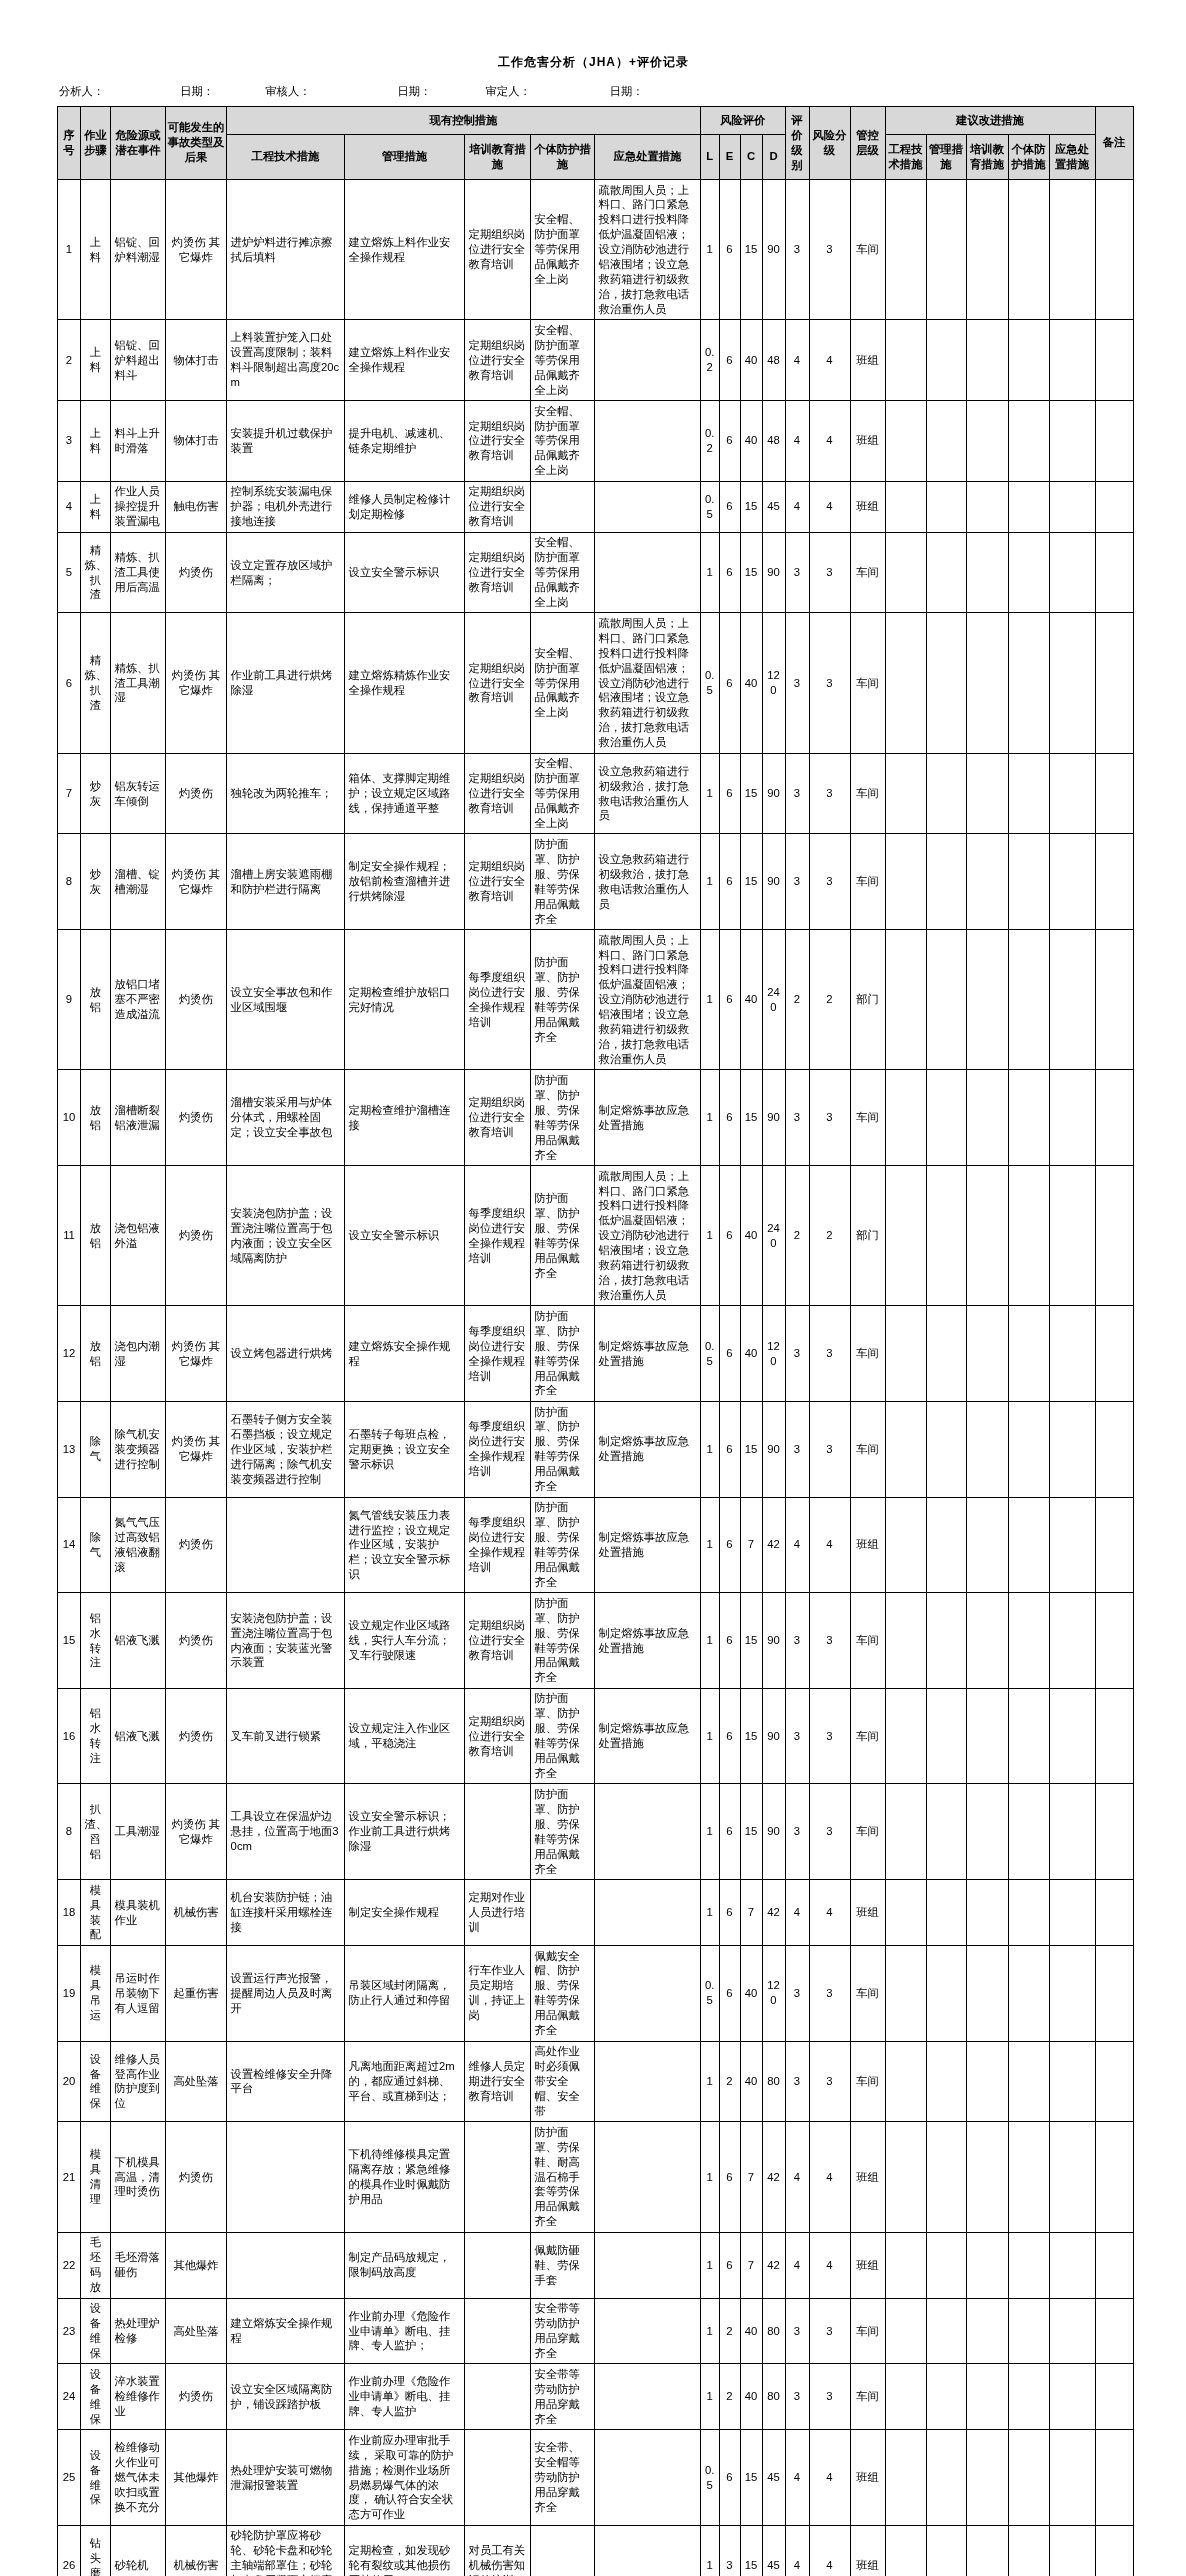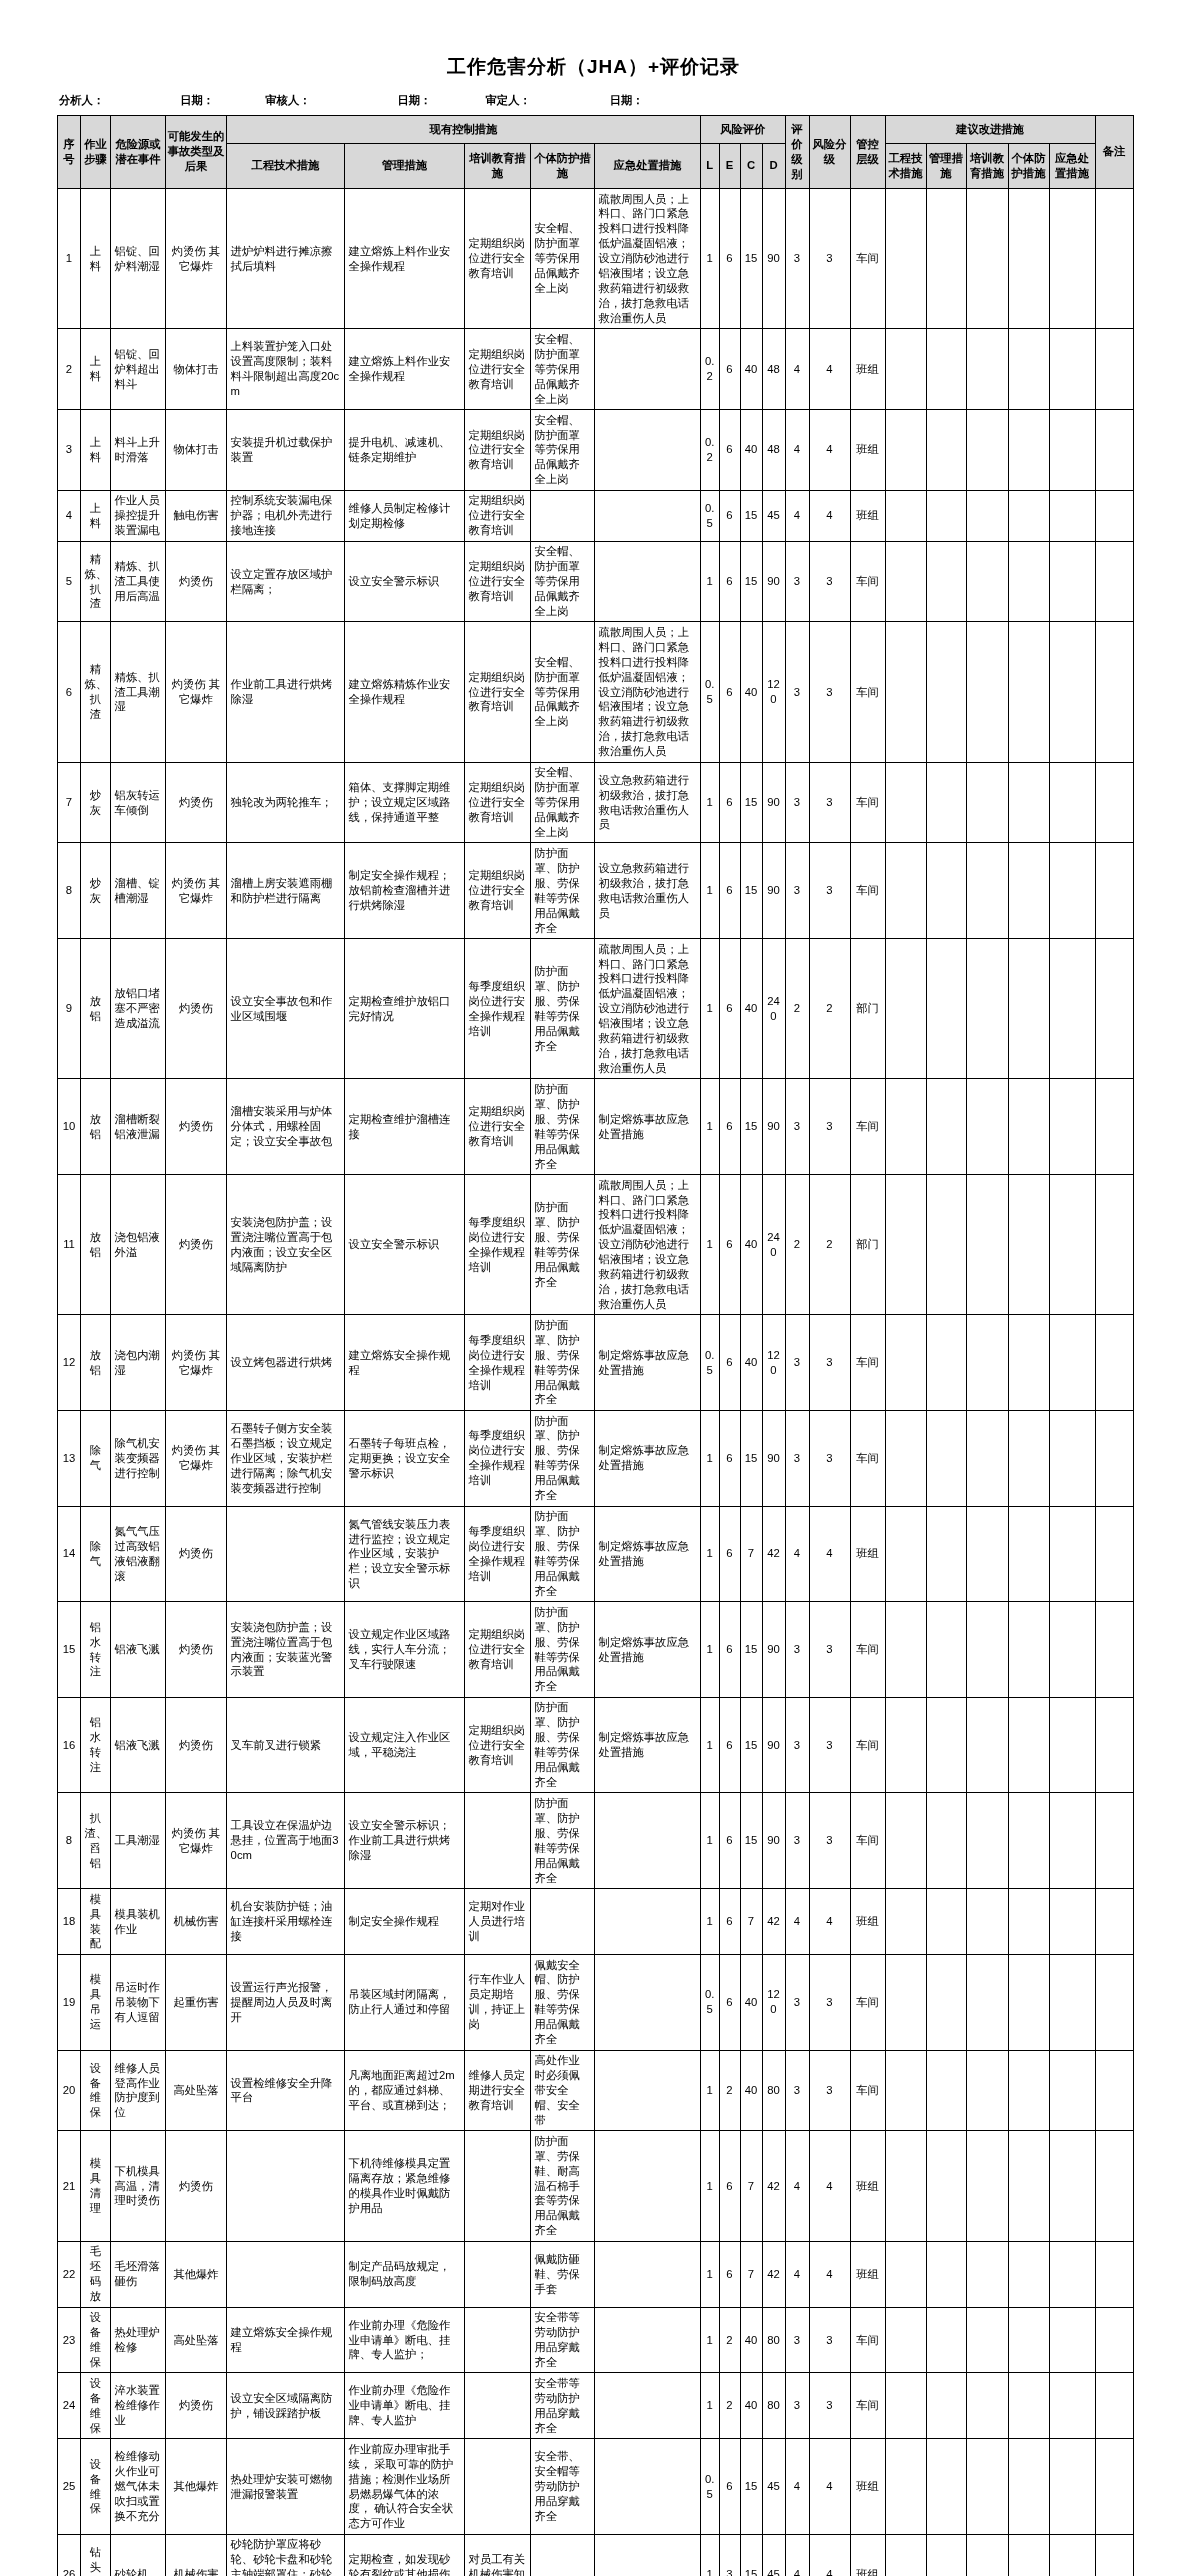--- a/index.html
+++ b/index.html
@@ -1,19 +1,19 @@
 <!DOCTYPE html>
 <html lang="zh" style="font-size:8.2px"><head>
 <meta charset="utf-8">
 <style>
   html,body{margin:0;padding:0;background:#fff;}
   body{width:1187px;font-family:"Liberation Sans","DejaVu Sans",sans-serif;color:#000;}
   .page{width:1187px;background:#fff;padding-bottom:62px;}
-  .title{margin:0;padding-top:54px;text-align:center;font-size:19px;font-weight:bold;letter-spacing:1px;}
-  .meta{margin:13.4px 0 6.2px 59px;font-size:11.3px;white-space:nowrap;font-weight:bold;}
+  .title{margin:0;padding-top:54px;text-align:center;font-size:12px;font-weight:bold;letter-spacing:1px;}
+  .meta{margin:13.4px 0 6.2px 59px;font-size:11.3px;white-space:nowrap;}
   .meta span{display:inline-block;}
   .meta .m1{width:118px;} .meta .m2{width:82px;} .meta .m3{width:129px;}
   .meta .m4{width:85px;} .meta .m5{width:121px;}
   table.jha{margin-left:57px;width:1075px;border-collapse:collapse;table-layout:fixed;border:1.5px solid #000;}
   table.jha th, table.jha td{border:1px solid #000;padding:2.6px 3.6px;font-size:11.3px;line-height:1.32;vertical-align:middle;word-break:break-all;}
   table.jha th{background:#d8d8d8;font-weight:bold;text-align:center;padding:2.1px 1px;}
   thead tr.h1 th{height:23px;}
   thead tr.h2 th{height:40px;}
   td{text-align:left;}
   td.ctr{text-align:center;}

